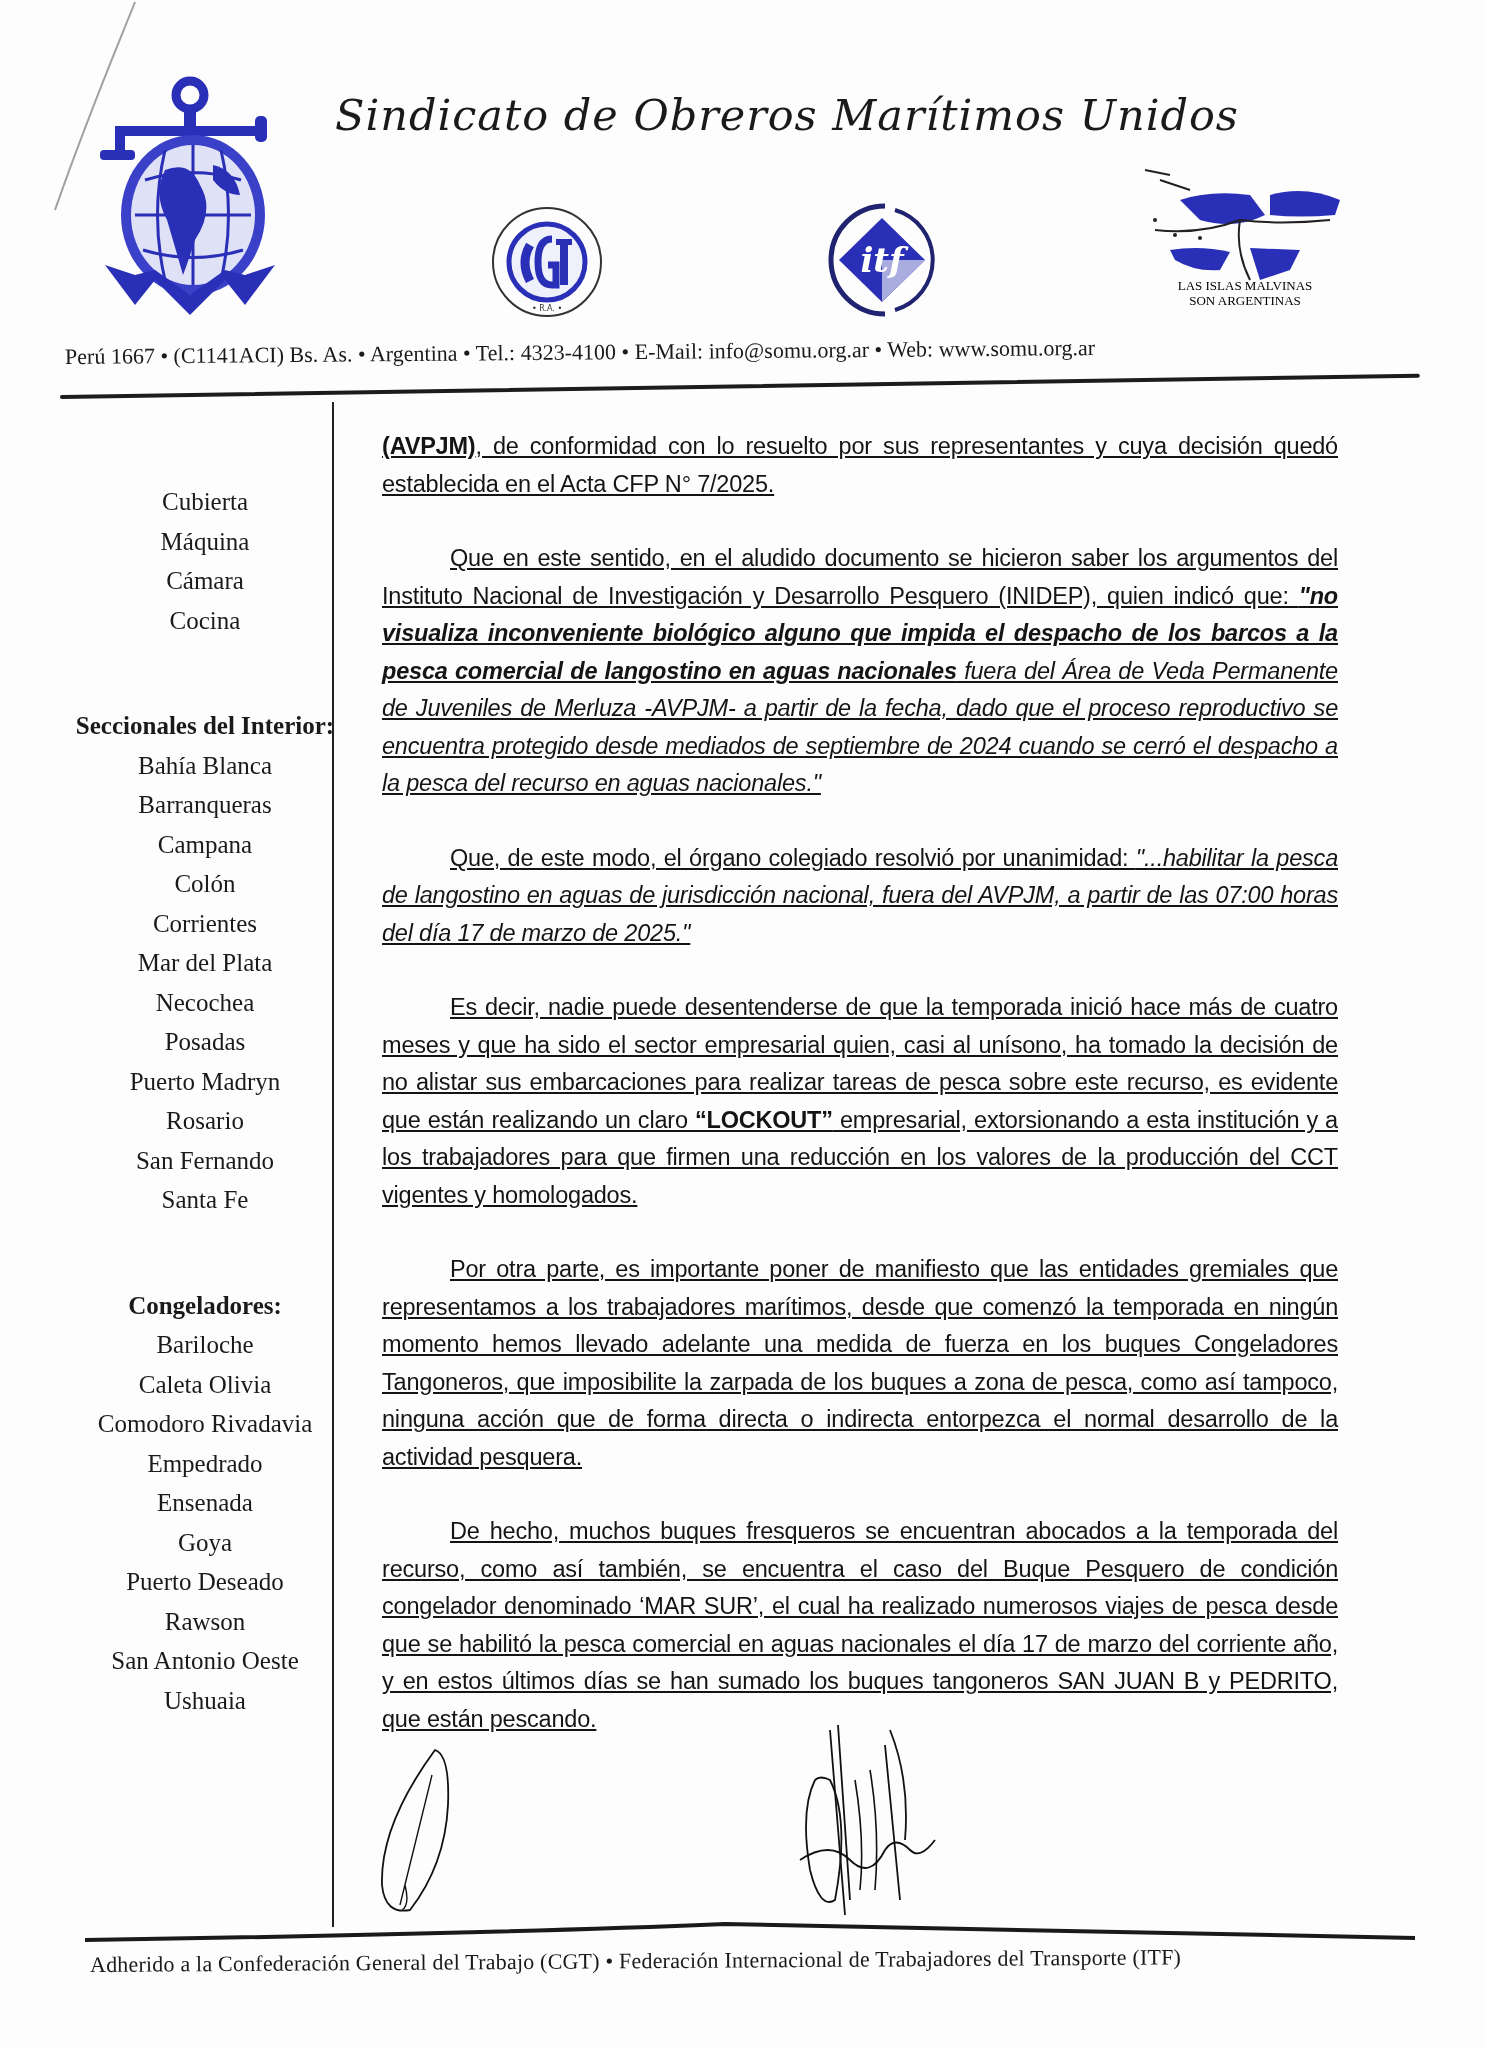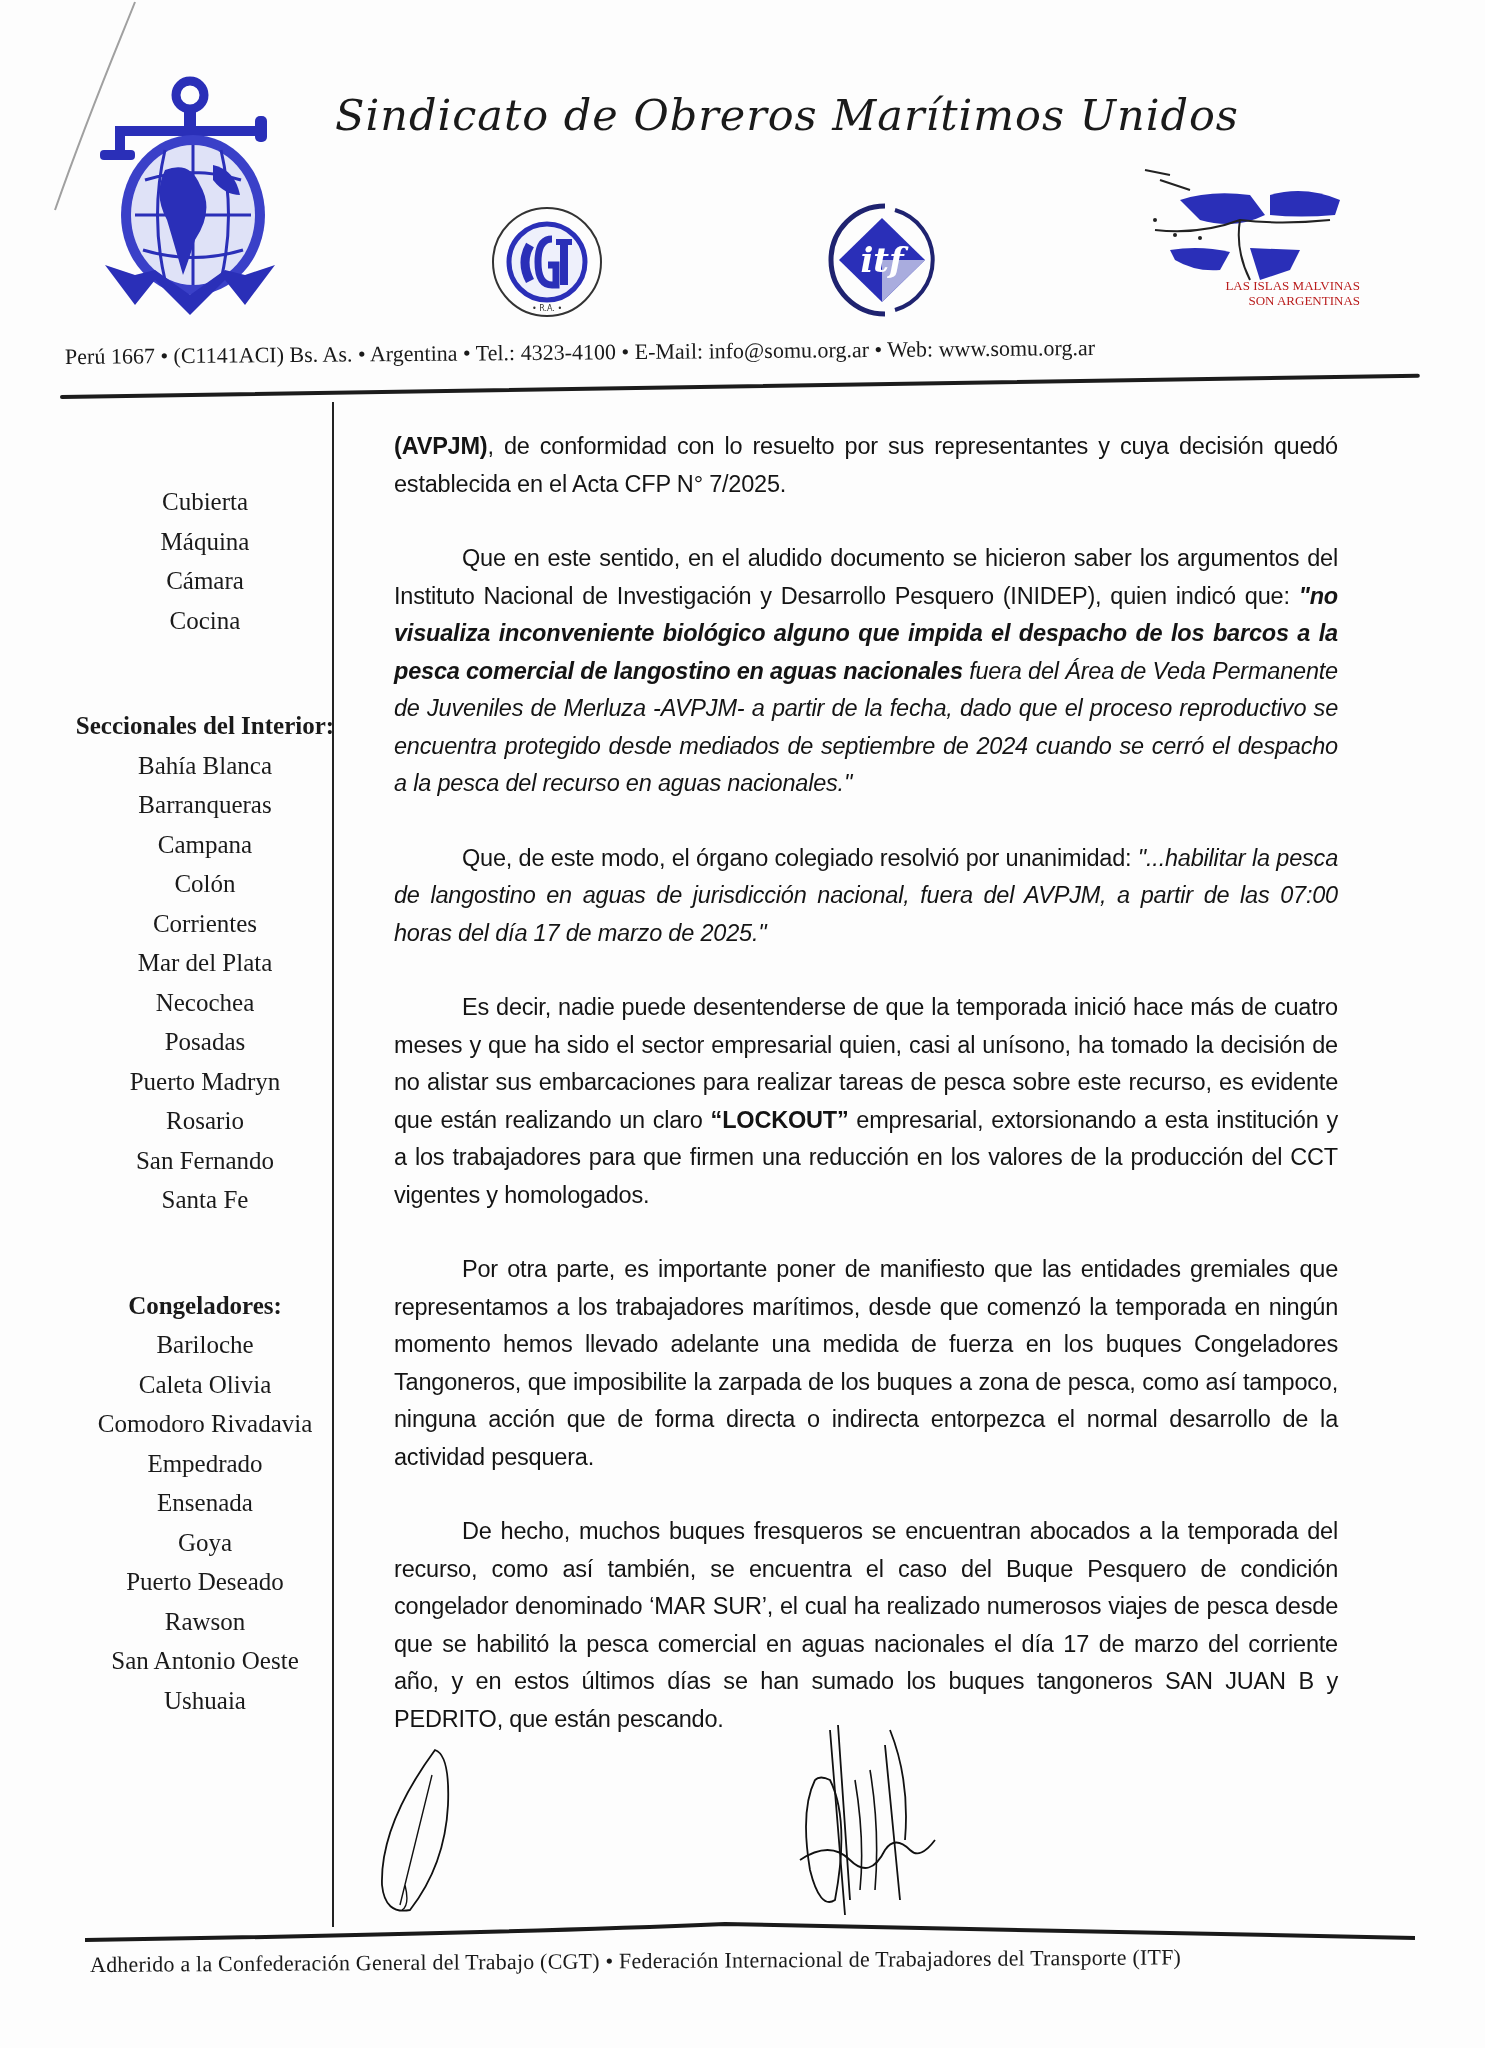--- a/index.html
+++ b/index.html
@@ -10,37 +10,37 @@
   .page { position: absolute; inset: 0; padding-left: 16px; }
   
   .logo-anchor { position: absolute; left: 95px; top: 70px; width: 190px; height: 250px; }
   .title { position: absolute; left: 335px; top: 90px; font-family: "DejaVu Serif", serif; font-style: italic;
            font-size: 43px; letter-spacing: 1px; color: #1a1a1a; white-space: nowrap; }
   .subtitle { position: absolute; left: 430px; top: 136px; font-family: "Liberation Serif", serif; font-size: 24px;
               color: #1a1a1a; white-space: nowrap; letter-spacing: 0.5px; }
   .logo-cgt { position: absolute; left: 490px; top: 205px; width: 115px; height: 115px; }
   .logo-itf { position: absolute; left: 825px; top: 200px; width: 115px; height: 120px; }
   .malvinas { position: absolute; left: 1140px; top: 145px; width: 210px; height: 170px; }
-  .malvinas-caption { position: absolute; left: 1130px; top: 278px; width: 230px; text-align: right;
-                      font-family: "Liberation Serif", serif; font-size: 13px; line-height: 15px; color: #b91c1c; }
+  .malvinas-caption { position: absolute; left: 1130px; top: 278px; width: 230px; text-align: center;
+                      font-family: "Liberation Serif", serif; font-size: 13px; line-height: 15px; color: #000000; }
   .contact { position: absolute; left: 65px; top: 344px; font-family: "Liberation Serif", serif; font-size: 22px;
              color: #1a1a1a; white-space: nowrap; transform: rotate(-0.5deg); transform-origin: left; }
   .rule-top { position: absolute; left: 60px; top: 395px; width: 1360px; height: 4px; background: #1c1c1c;
               transform: rotate(-0.9deg); transform-origin: left; border-radius: 2px; }
   .col-divider { position: absolute; left: 332px; top: 402px; width: 2px; height: 1525px; background: #222; }
   
   .sidebar { position: absolute; left: 60px; top: 482px; width: 290px; text-align: center;
              font-family: "Liberation Serif", serif; font-size: 25px; line-height: 39.5px; color: #1a1a1a; }
   .sidebar .heading { font-weight: bold; }
   .sidebar .group { margin-bottom: 66px; }
   .sidebar .group.g2 { margin-bottom: 66px; }
   
   .body { position: absolute; left: 382px; top: 428px; width: 956px; font-family: "Liberation Sans", sans-serif;
           font-size: 23.5px; line-height: 37.5px; color: #141414; text-align: justify; letter-spacing: -0.2px; }
-  .body p { margin: 0 0 37px 12px; }
+  .body p { margin: 0 0 37px 0; text-decoration: underline; }
   .body p.indent { text-indent: 68px; }
   .body .bold { font-weight: bold; }
   .body .italic { font-style: italic; }
   .body .bi { font-weight: bold; font-style: italic; }
   
   .sig1 { position: absolute; left: 370px; top: 1745px; width: 110px; height: 170px; }
   .sig2 { position: absolute; left: 790px; top: 1720px; width: 170px; height: 200px; }
   .rule-bottom { position: absolute; left: 85px; top: 1920px; width: 1330px; height: 24px; }
   .footer { position: absolute; left: 90px; top: 1952px; font-family: "Liberation Serif", serif; font-size: 22px;
             color: #1a1a1a; white-space: nowrap; transform: rotate(-0.4deg); transform-origin: left; letter-spacing: 0.2px; }

